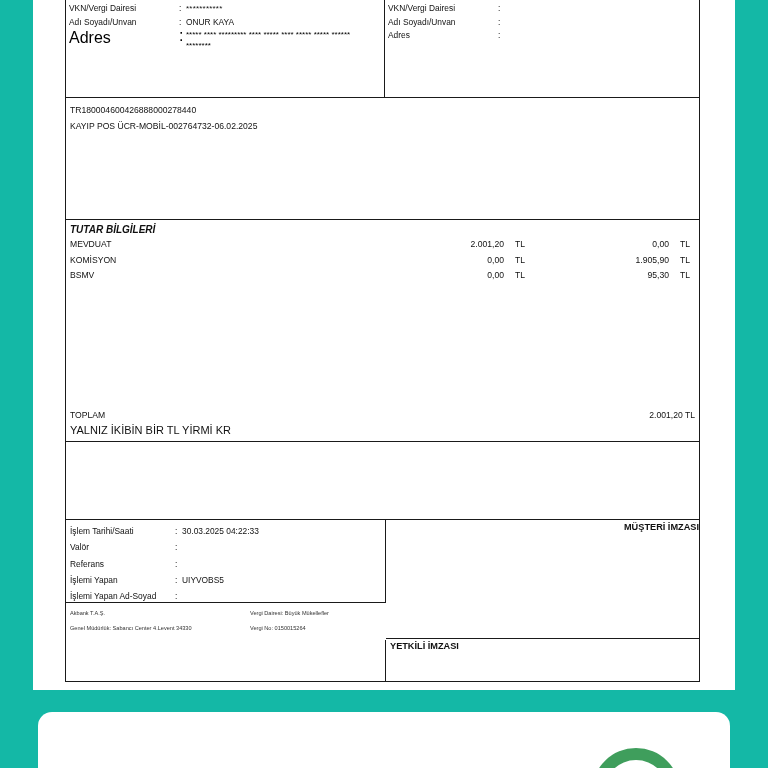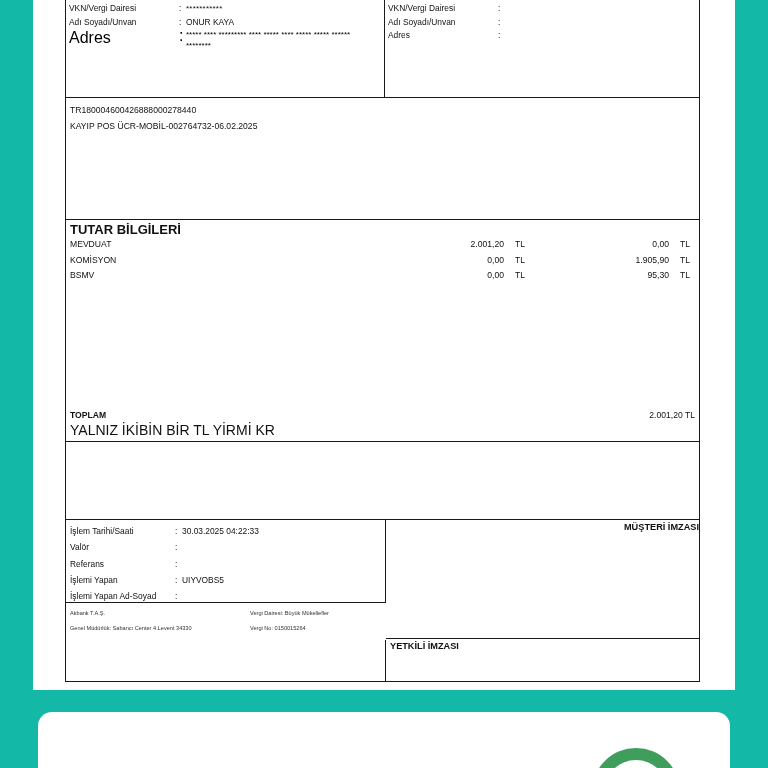--- a/index.html
+++ b/index.html
@@ -89,24 +89,25 @@
   }
 
   
   .amounts {
     height: 222px;
     padding: 3px 0 0 4px;
     box-sizing: border-box;
     position: relative;
   }
   .amt-title {
-    font-size: 13px;
+    font-size: 10px;
     font-weight: bold;
     line-height: 14px;
     color: #111;
+    font-style: italic;
   }
   .amt-row {
     display: flex;
     font-size: 8.6px;
     line-height: 15.5px;
     color: #111;
   }
   .amt-name { width: 320px; flex: 0 0 320px; }
   .amt-c1 {
     width: 140px; flex: 0 0 140px;
@@ -125,23 +126,23 @@
     left: 4px;
     right: 4px;
     bottom: 3px;
   }
   .toplam-row {
     display: flex;
     font-size: 8.6px;
     line-height: 15px;
     color: #111;
   }
-  .toplam-row .l { flex: 1; font-weight: bold; }
+  .toplam-row .l { flex: 1; }
   .toplam-row .r { text-align: right; }
-  .words { font-size: 14px; line-height: 15px; color: #111; }
+  .words { font-size: 11px; line-height: 15px; color: #111; }
 
   
   .blankbox { height: 78px; }
 
   
   .txwrap { display: flex; }
   .tx {
     width: 320px;
     flex: 0 0 320px;
     border-right: 1.3px solid #1a1a1a;

